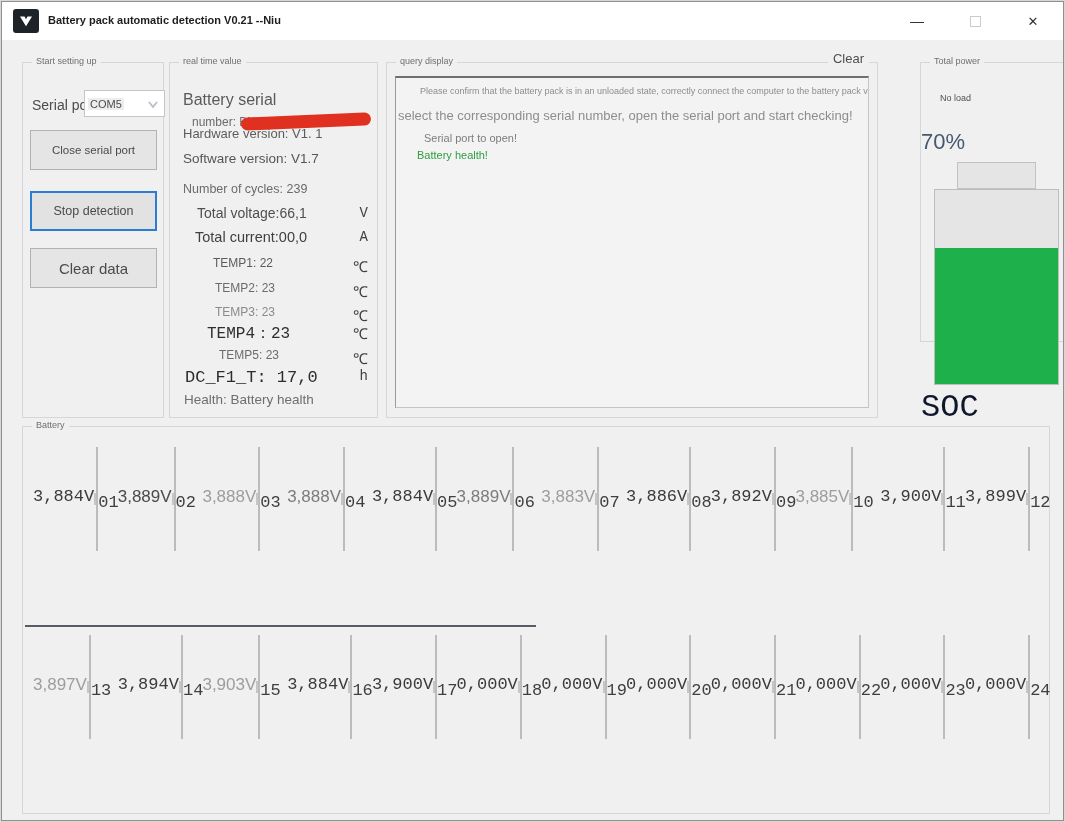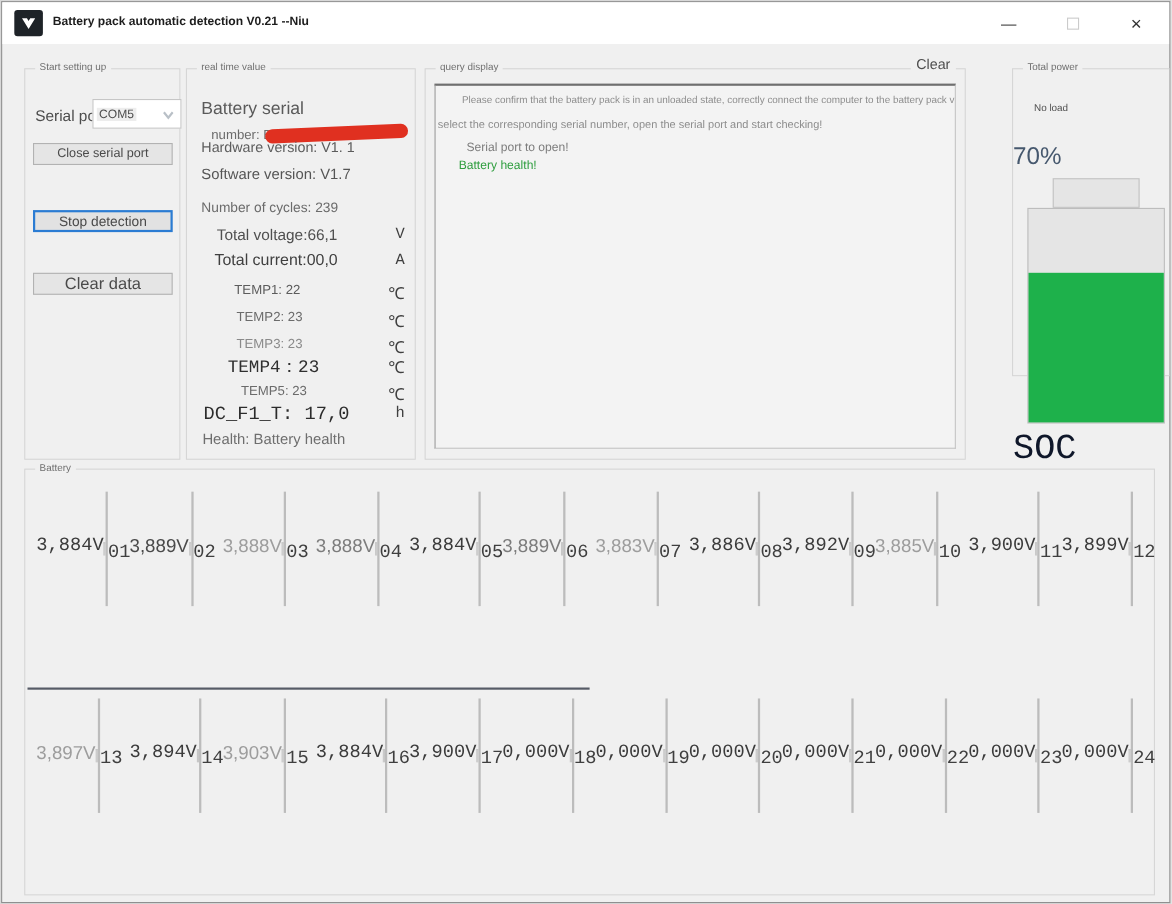--- a/index.html
+++ b/index.html
@@ -27,21 +27,21 @@
     font-size:9px; color:#6f6f6f; white-space:nowrap;
   }
   
   .p-setup { left:20px; top:60px; width:142px; height:356px; }
   .serial-row { position:absolute; left:9px; top:27px; width:126px; height:27px; }
   .serial-label { position:absolute; left:0; top:7px; font-size:14px; color:#4c4c4c; white-space:nowrap; }
   .combo { position:absolute; left:52px; top:0; width:81px; height:27px; background:#ffffff; border:1px solid #c6c6c6; }
   .combo-value { position:absolute; left:3px; top:7px; font-size:11px; color:#4c4c4c; background:#ededed; padding:0 2px; }
   .combo-chevron { position:absolute; right:7px; top:9px; width:9px; height:9px; }
   .combo-chevron svg { display:block; }
-  .btn { position:absolute; left:7px; width:127px; height:20px; background:#e5e5e5; border:1px solid #b2b2b2;
+  .btn { position:absolute; left:7px; width:127px; height:40px; background:#e5e5e5; border:1px solid #b2b2b2;
          display:flex; align-items:center; justify-content:center; color:#4a4a4a; }
   .btn-close-port { top:67px; font-size:11.5px; }
   .btn-stop { top:128px; font-size:12.5px; border:2px solid #2b7cd3; background:#e2e2e2; }
   .btn-cleardata { top:185px; font-size:15px; }
   
   .p-realtime { left:167px; top:60px; width:209px; height:356px; }
   .rt-line { position:absolute; left:0; right:0; display:flex; }
   .rt-label { white-space:nowrap; }
   .rt-unit { position:absolute; right:9px; top:0; font-size:14px; color:#3f3f3f; font-family:"Liberation Mono", monospace; }
   .rt-title   { top:28px;  padding-left:13px; font-size:16px; color:#5a5a5a; }
@@ -65,21 +65,21 @@
   .p-query { left:384px; top:60px; width:492px; height:356px; }
   .query-clear { position:absolute; top:-12px; right:8px; background:#f0f0f0; padding:0 5px; font-size:13px; color:#4e4e4e; cursor:default; }
   .query-box {
     position:absolute; left:8px; top:13px; right:8px; bottom:9px; background:#f3f3f3;
     border-top:2px solid #6f6f6f; border-left:1px solid #9a9a9a;
     border-right:1px solid #c4c4c4; border-bottom:1px solid #c4c4c4;
     overflow:hidden;
   }
   .msg { white-space:nowrap; }
   .msg-small   { margin:8px 0 0 24px;  font-size:9px;  color:#8d8d8d; }
-  .msg-small2  { margin:12px 0 0 2px;  font-size:10px;  color:#8d8d8d; }
+  .msg-small2  { margin:12px 0 0 2px;  font-size:13px;  color:#8d8d8d; }
   .msg-info    { margin:9px 0 0 28px;  font-size:11px; color:#7d7d7d; }
   .msg-testing { margin:7px 0 0 17px;  font-size:14px; color:#82828e; letter-spacing:0.5px; }
   .msg-green   { margin:5px 0 0 21px;  font-size:11px; color:#2f9e3f; }
   
   .p-power { left:918px; top:60px; width:161px; height:280px; }
   .no-load { position:absolute; left:19px; top:30px; font-size:9px; color:#4f4f4f; }
   .soc-pct { position:absolute; left:0; right:0; top:66px; text-align:left; font-size:22px; color:#46586e; }
   .soc-cap { position:absolute; left:36px; top:99px; width:79px; height:27px; background:#e5e5e5; border:1px solid #c2c2c2; }
   .soc-body { position:absolute; left:13px; top:126px; width:125px; height:196px; background:#e5e5e5; border:1px solid #bdbdbd; }
   .soc-fill { position:absolute; left:0; right:0; bottom:0; background:#1eb14b; }

